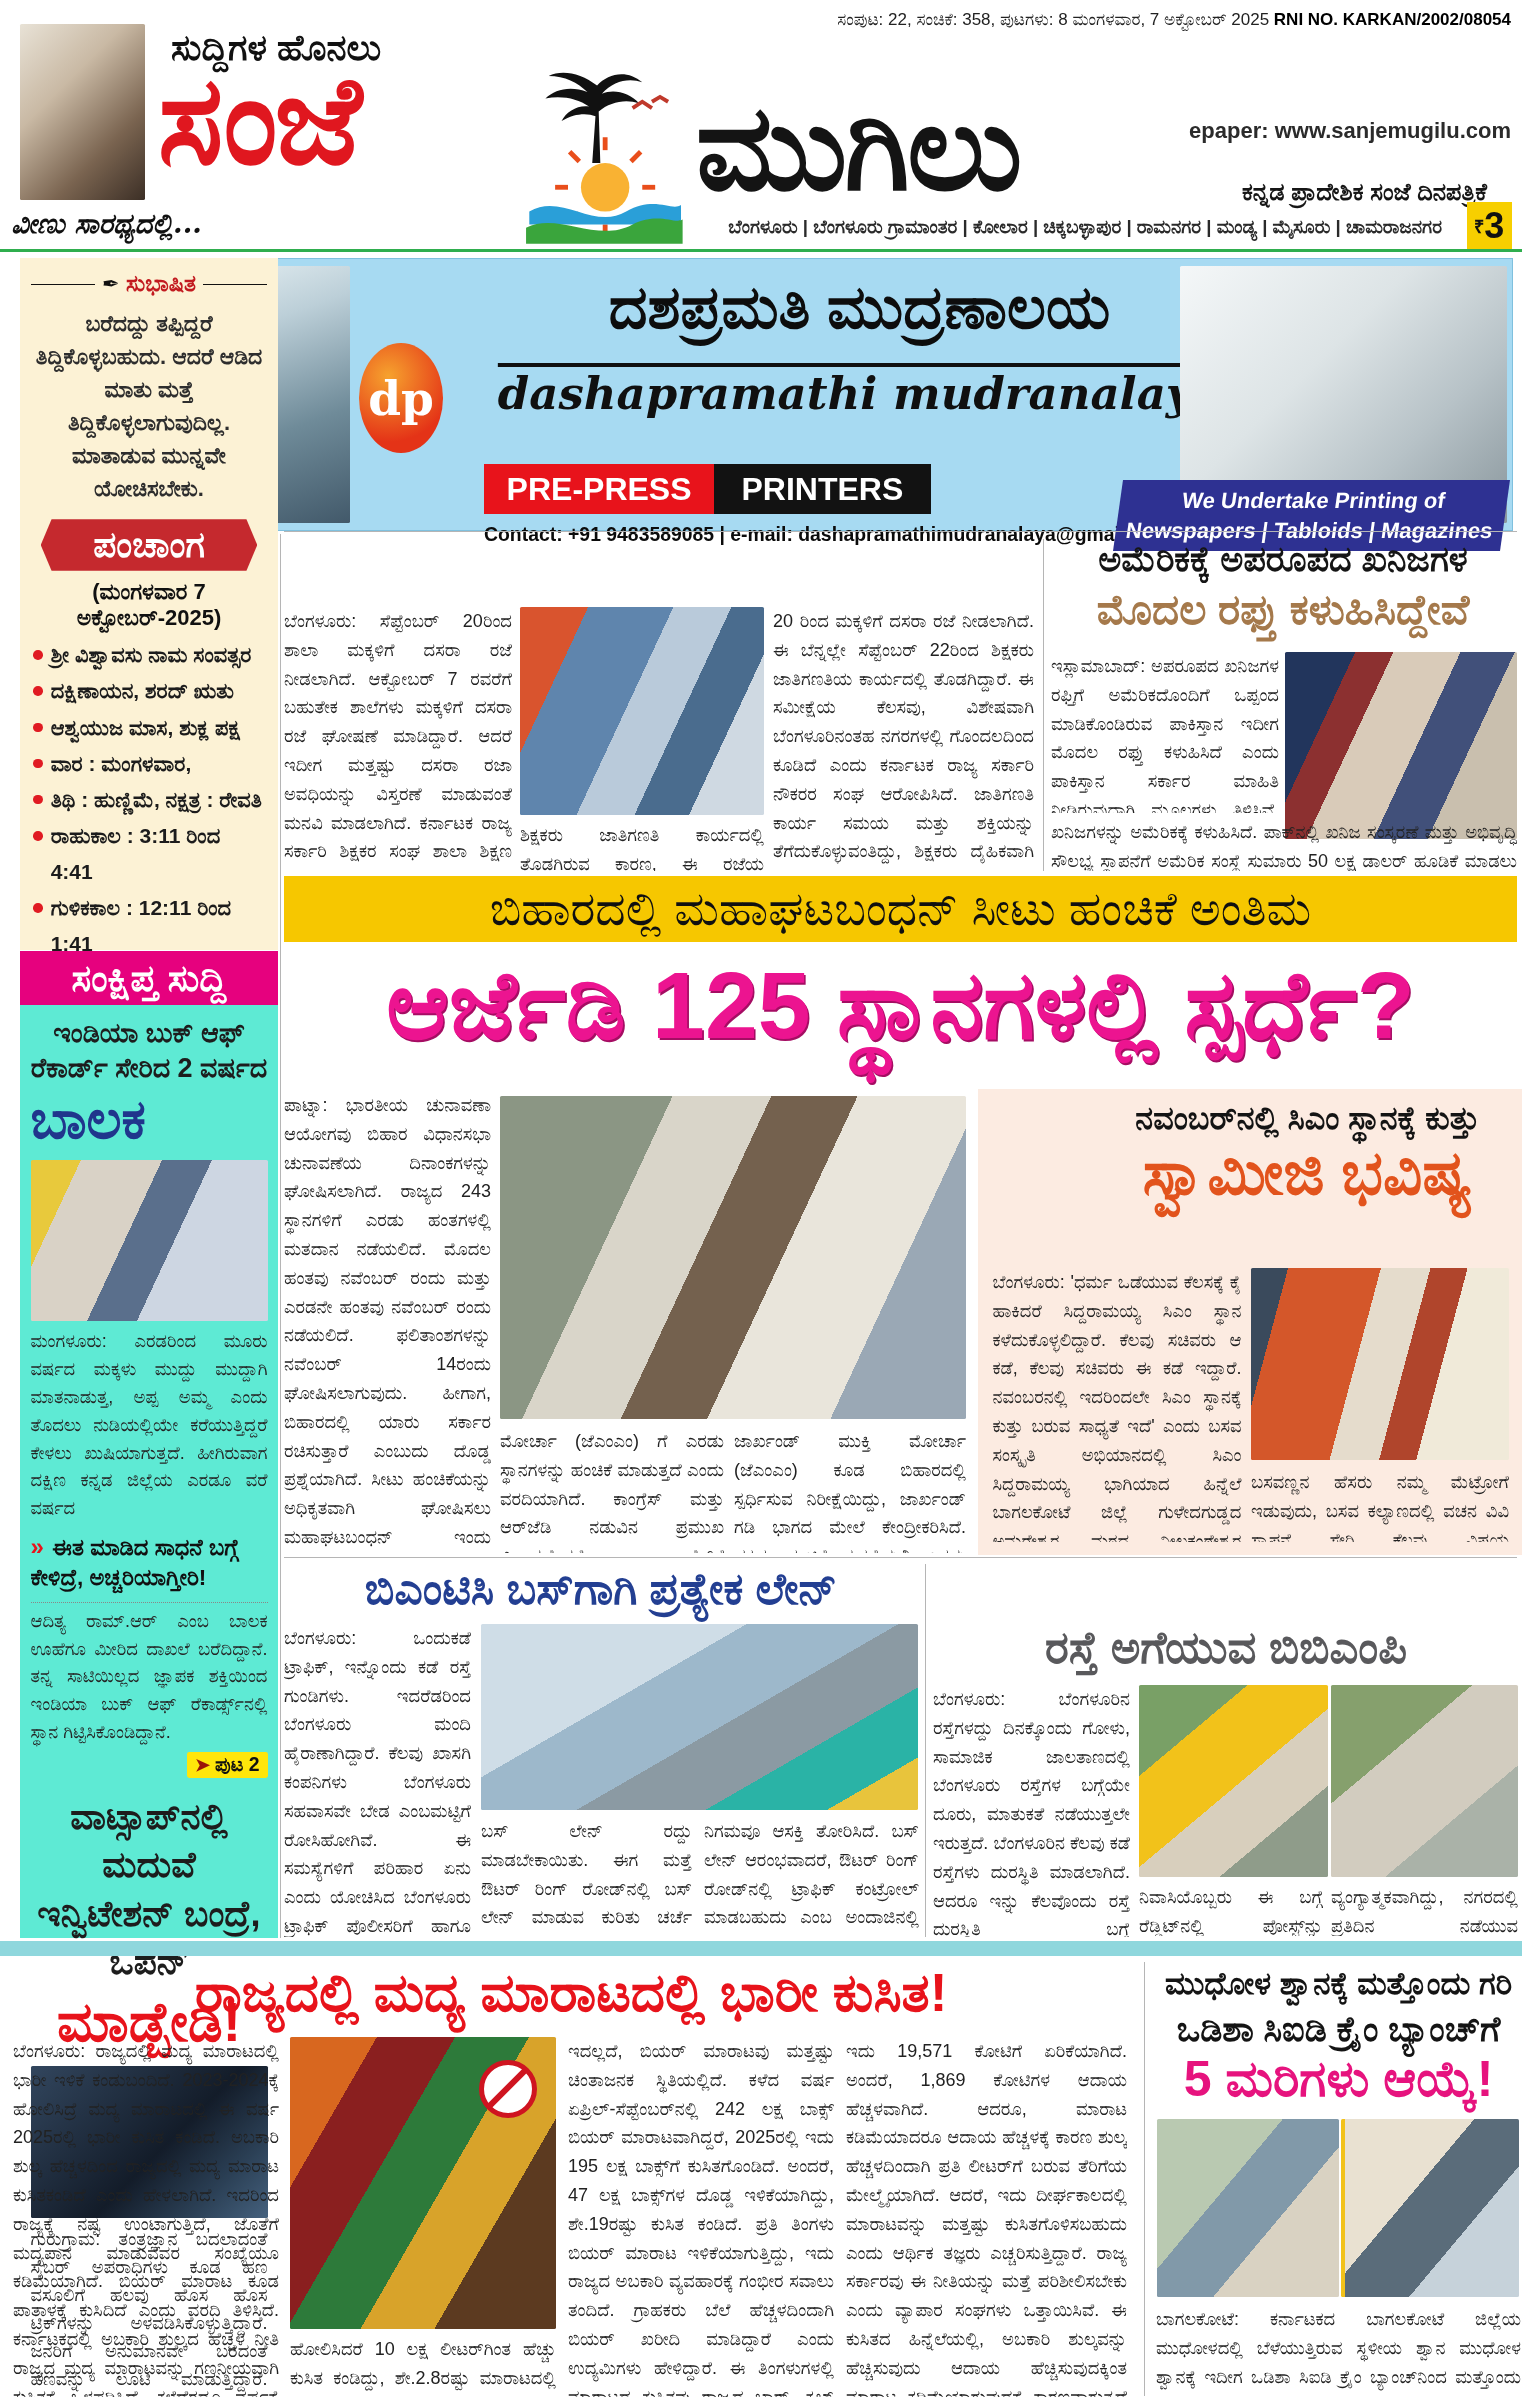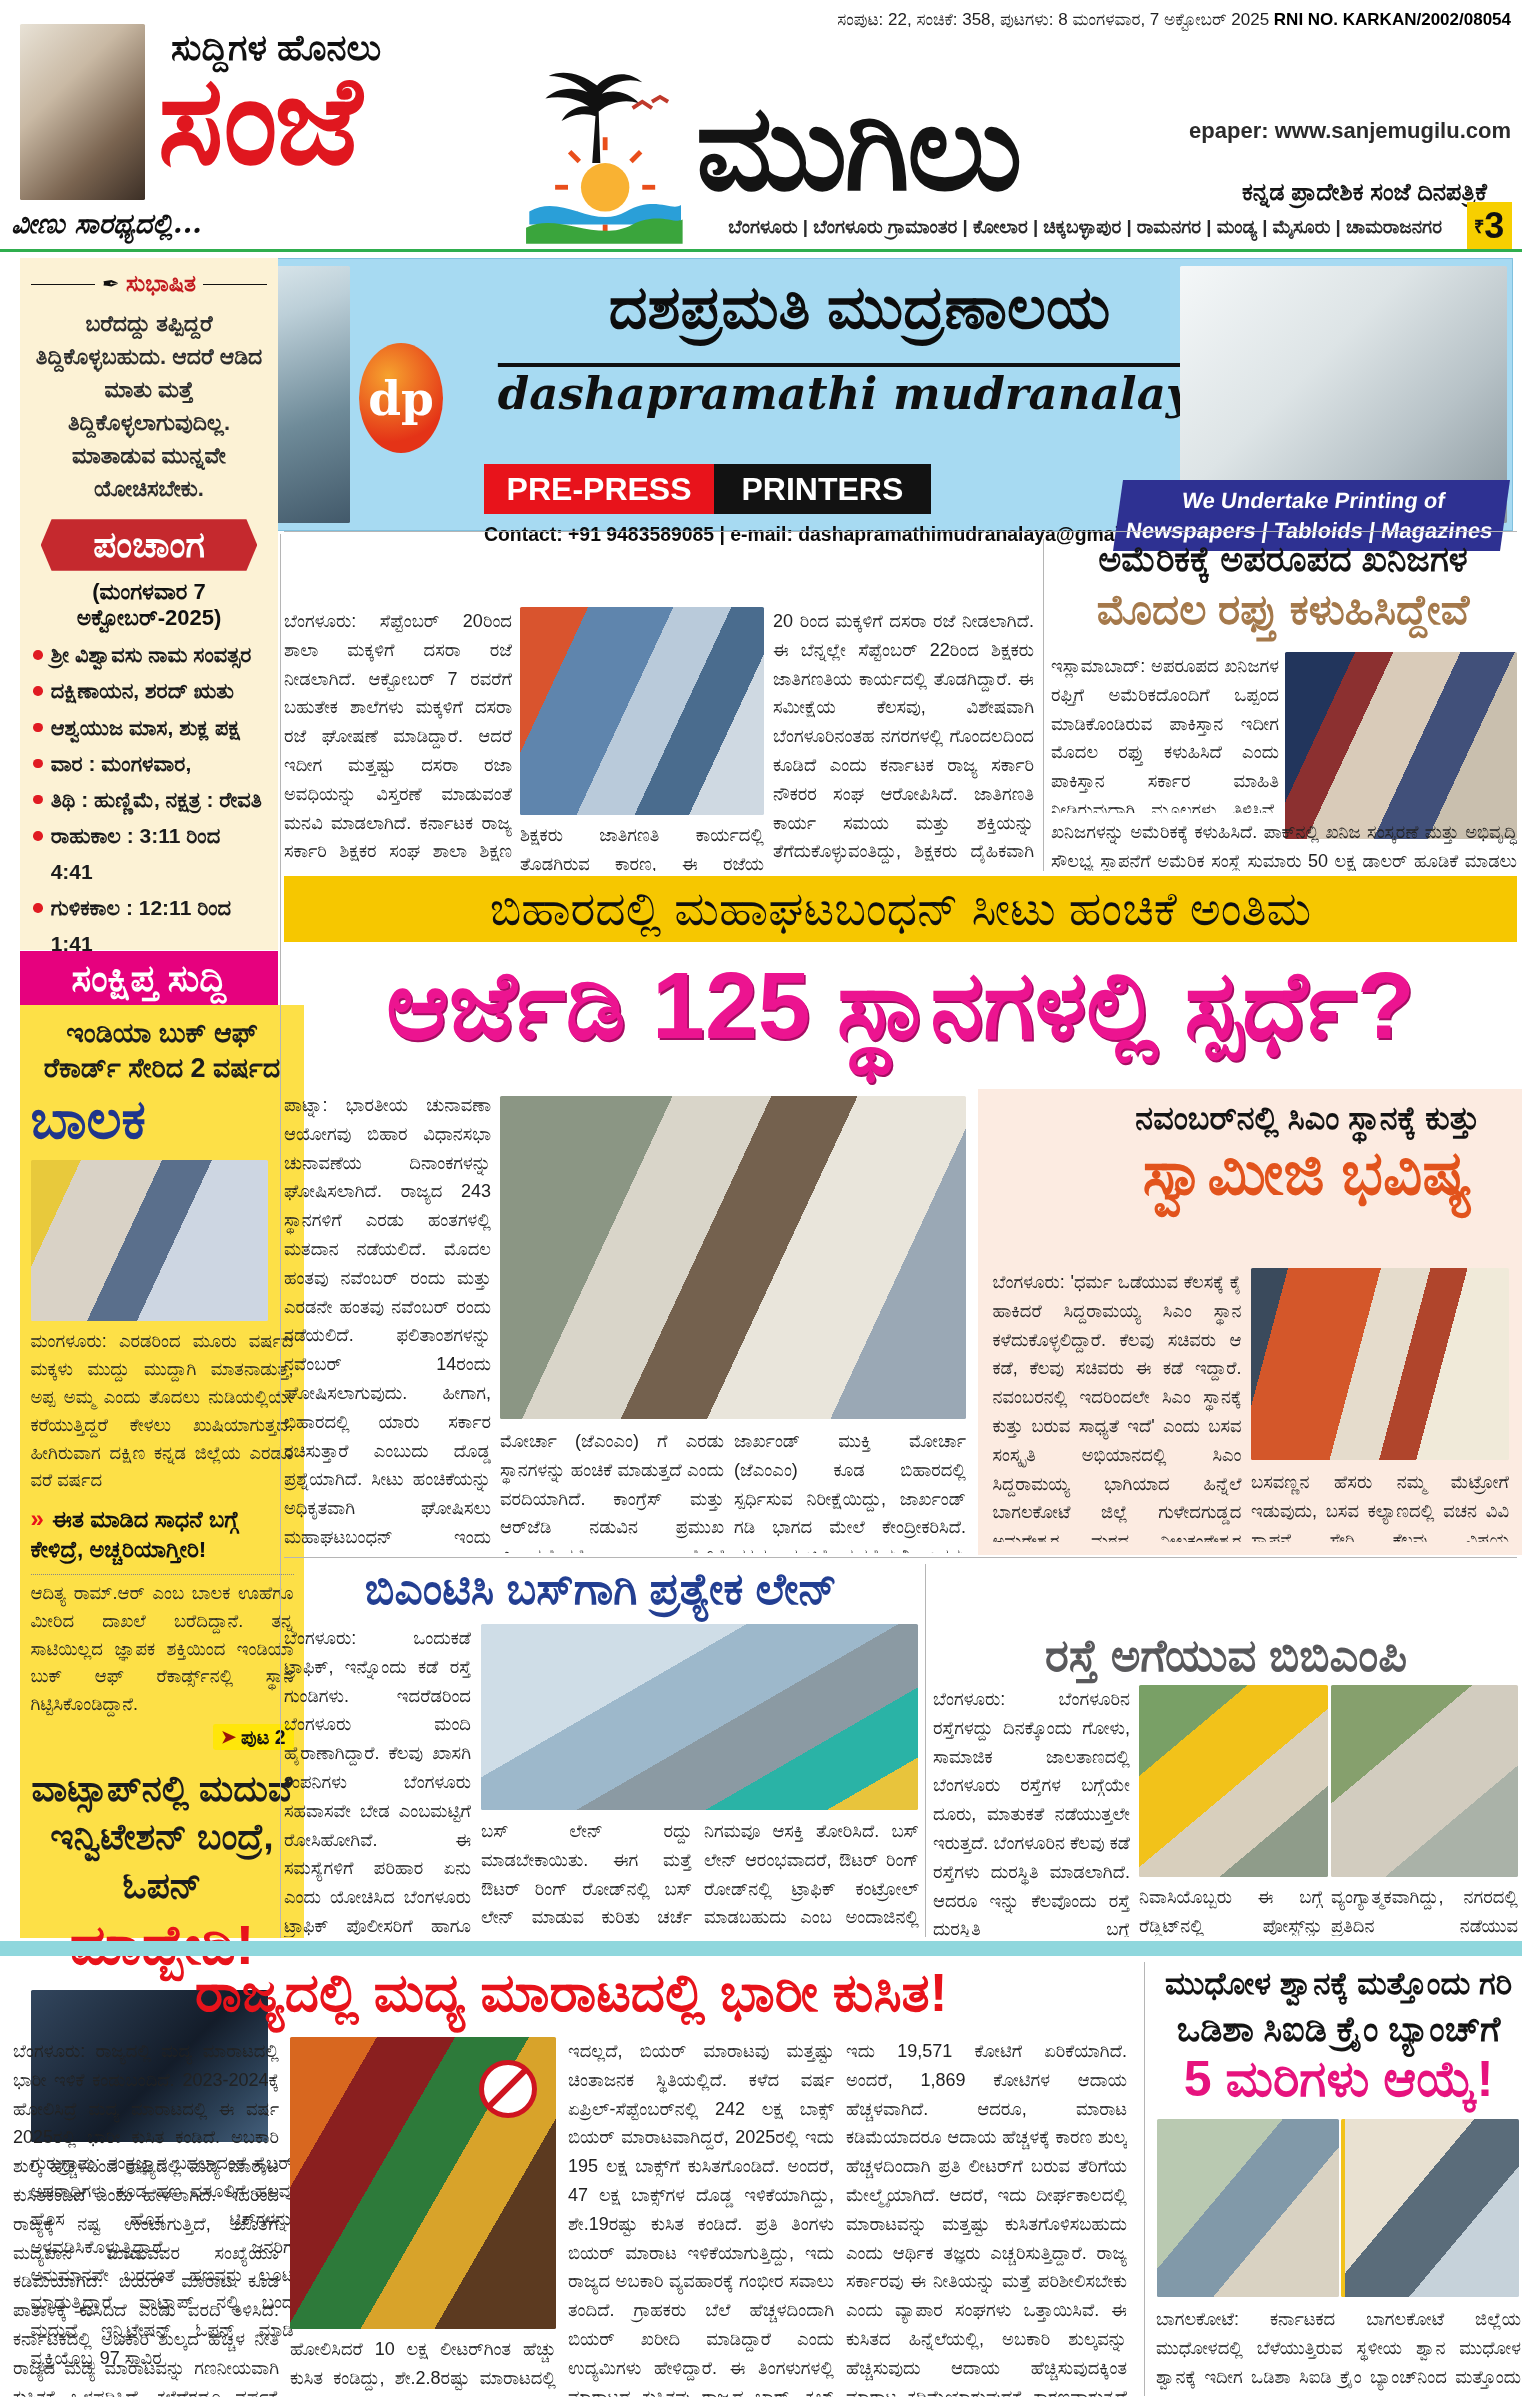--- a/index.html
+++ b/index.html
@@ -69,21 +69,21 @@
   .panch-ribbon { margin:14.5px auto 8px auto; background:#c5292e; color:#fff; font-weight:800; font-size:36px;
                   text-align:center; padding:4.8px 0; position:relative; width:92%;
                   clip-path:polygon(0 50%,5% 0,95% 0,100% 50%,95% 100%,5% 100%); }
   .panch-date { text-align:center; font-weight:bold; font-size:22px; margin:8px 0 6.5px 0; color:#111; }
   .panch-list { list-style:none; }
   .panch-list li { font-size:21px; font-weight:bold; color:#1c1c1c; line-height:1.72; padding-left:19.4px; position:relative; }
   .panch-list li::before { content:""; position:absolute; left:1.6px; top:13px; width:9.7px; height:9.7px;
                            border-radius:50%; background:#e01b22; }
   .sb-brief { left:20px; top:951px; width:258px; height:55px; background:#e6017e; color:#fff; display:flex;
               align-items:center; justify-content:center; font-size:37px; font-weight:800; }
-  .sb-pink { left:20px; top:1005px; width:284px; height:933px; background:#fde047; padding:11.3px 10.5px; }
+  .sb-pink { left:20px; top:1005px; width:258px; height:933px; background:#5eead4; padding:11.3px 10.5px; }
   .balaka-kicker { text-align:center; font-size:27px; font-weight:800; color:#1d1d1d; line-height:1.3; }
   .balaka-head { text-align:left; font-size:54px; font-weight:800; color:#20368c; line-height:1.25; }
   .boy-photo { position:static; width:237px; height:161px; margin:6.5px 0;
         background:linear-gradient(115deg,#e8c93c 0 16%,#d9d2c6 16% 42%,#5a6f8c 42% 58%,#cdd6e2 58% 100%); }
   .hacker-photo { position:static; width:237px; height:152px; margin:8px 0;
         background:linear-gradient(135deg,#32465e 0%,#131c29 55%,#2c4157 80%,#45617e 100%); }
   .sb-body { font-size:18px; line-height:1.55; text-align:justify; color:#242424; }
   .wa-kicker { text-align:center; font-size:36px; font-weight:800; color:#1d1d1d; line-height:1.35; margin-top:14.5px; }
   .wa-head { text-align:center; font-size:55px; font-weight:800; color:#e8131b; line-height:1.3; }
   .tag-row { text-align:right; margin-top:4.8px; }
@@ -123,21 +123,21 @@
   .swamiji-col2 { position:absolute; left:273px; top:379px; width:258px; height:74px; overflow:hidden; }
 
   
   .bmtc-head { left:284px; top:1564px; width:634px; text-align:center; font-size:44px; font-weight:800; color:#233f92; }
   .bmtc-col1 { left:284px; top:1624px; width:187px; height:313px; overflow:hidden; }
   .bus-photo { left:481px; top:1624px; width:437px; height:186px;
         background:linear-gradient(150deg,#cfdde7 0 35%,#9db8cb 35% 55%,#8b9aa3 55% 72%,#2ab3a6 72% 88%,#e8c43c 88%); }
   .bmtc-col2 { left:481px; top:1817px; width:211px; height:119px; overflow:hidden; }
   .bmtc-col3 { left:704px; top:1817px; width:215px; height:119px; overflow:hidden; }
   .bbmp-h1 { left:933px; top:1564px; width:586px; text-align:center; font-size:45px; font-weight:800; color:#59595c; }
-  .bbmp-h2 { left:933px; top:1622px; width:586px; text-align:center; font-size:45px; font-weight:800; color:#59595c;margin-top:8px; }
+  .bbmp-h2 { left:933px; top:1622px; width:586px; text-align:center; font-size:45px; font-weight:800; color:#59595c; }
   .bbmp-col1 { left:933px; top:1685px; width:197px; height:252px; overflow:hidden; }
   .jcb-photo { left:1139px; top:1685px; width:189px; height:192px;
         background:linear-gradient(140deg,#79a066 0 26%,#f2c21a 26% 52%,#d8cfbd 52% 74%,#8f9c8a 74%); }
   .road-photo { left:1331px; top:1685px; width:187px; height:192px;
         background:linear-gradient(140deg,#86a06d 0 34%,#d2ccbf 34% 68%,#aab2a8 68%); }
   .bbmp-col2 { left:1139px; top:1883px; width:184px; height:53px; overflow:hidden; }
   .bbmp-col3 { left:1331px; top:1883px; width:187px; height:53px; overflow:hidden; }
   .teal-bar { left:0; top:1941px; width:1523px; height:14.5px; background:#8fd7dd; position:absolute; }
 
   

